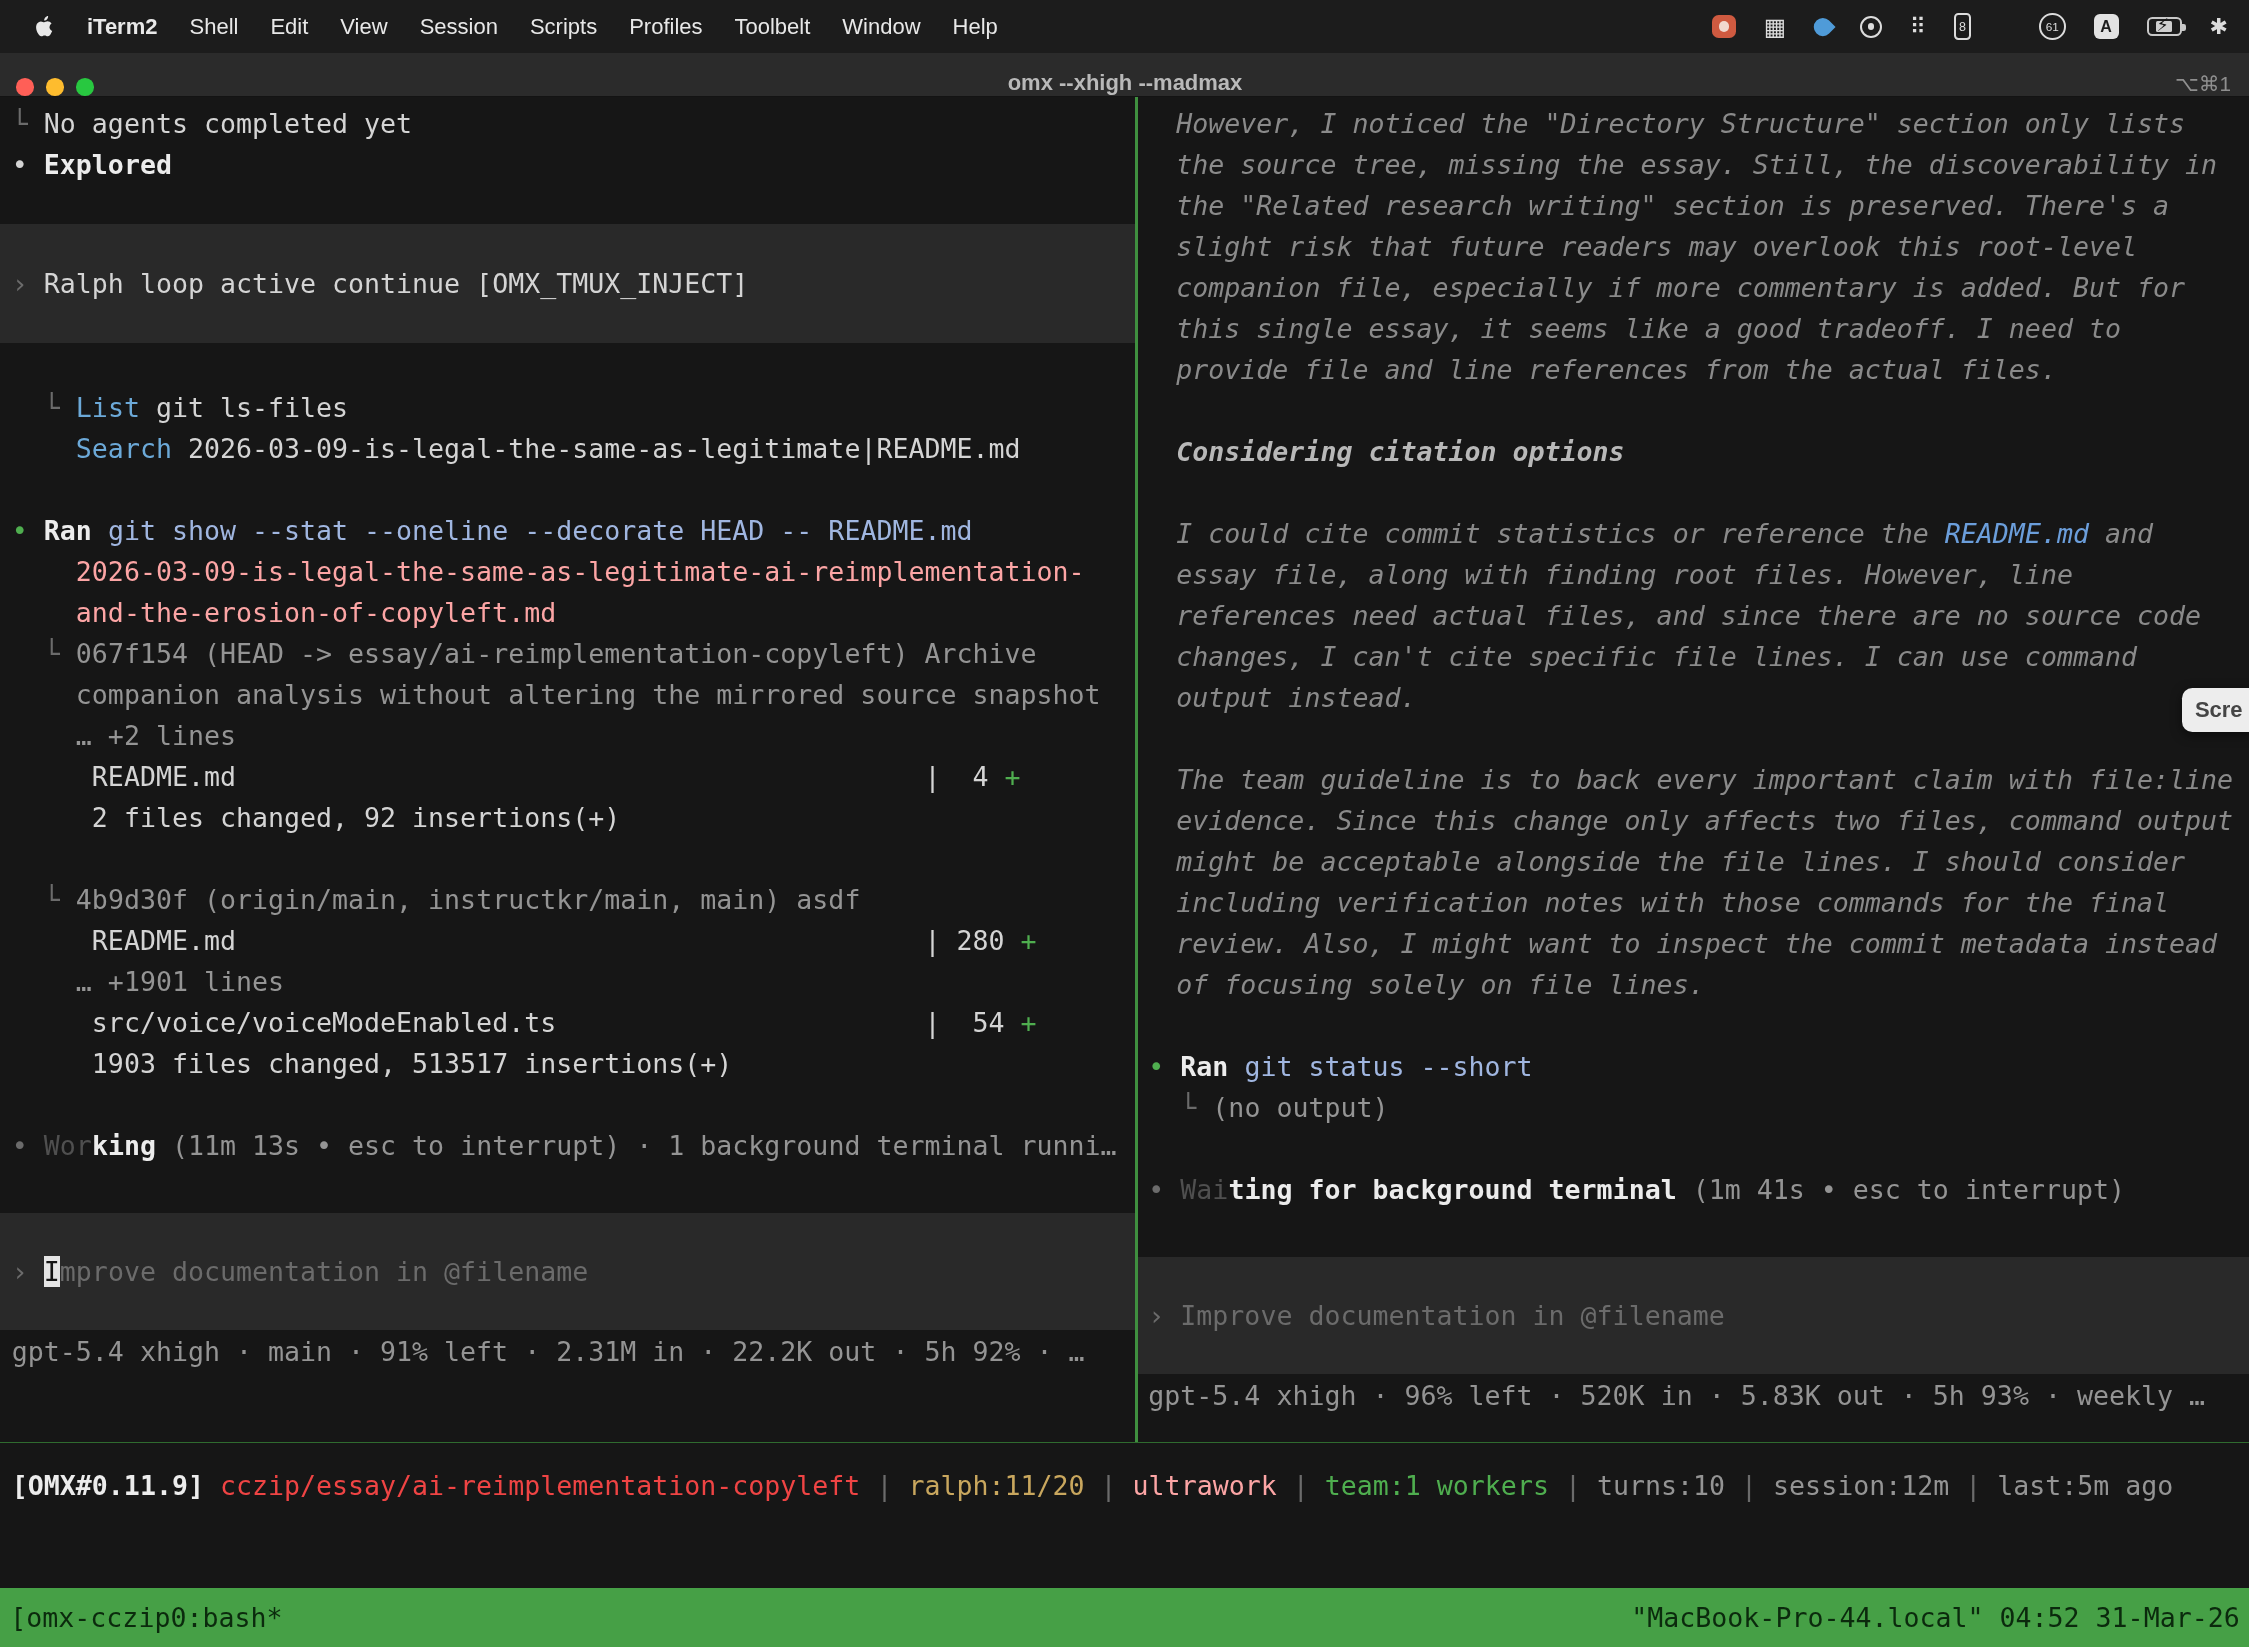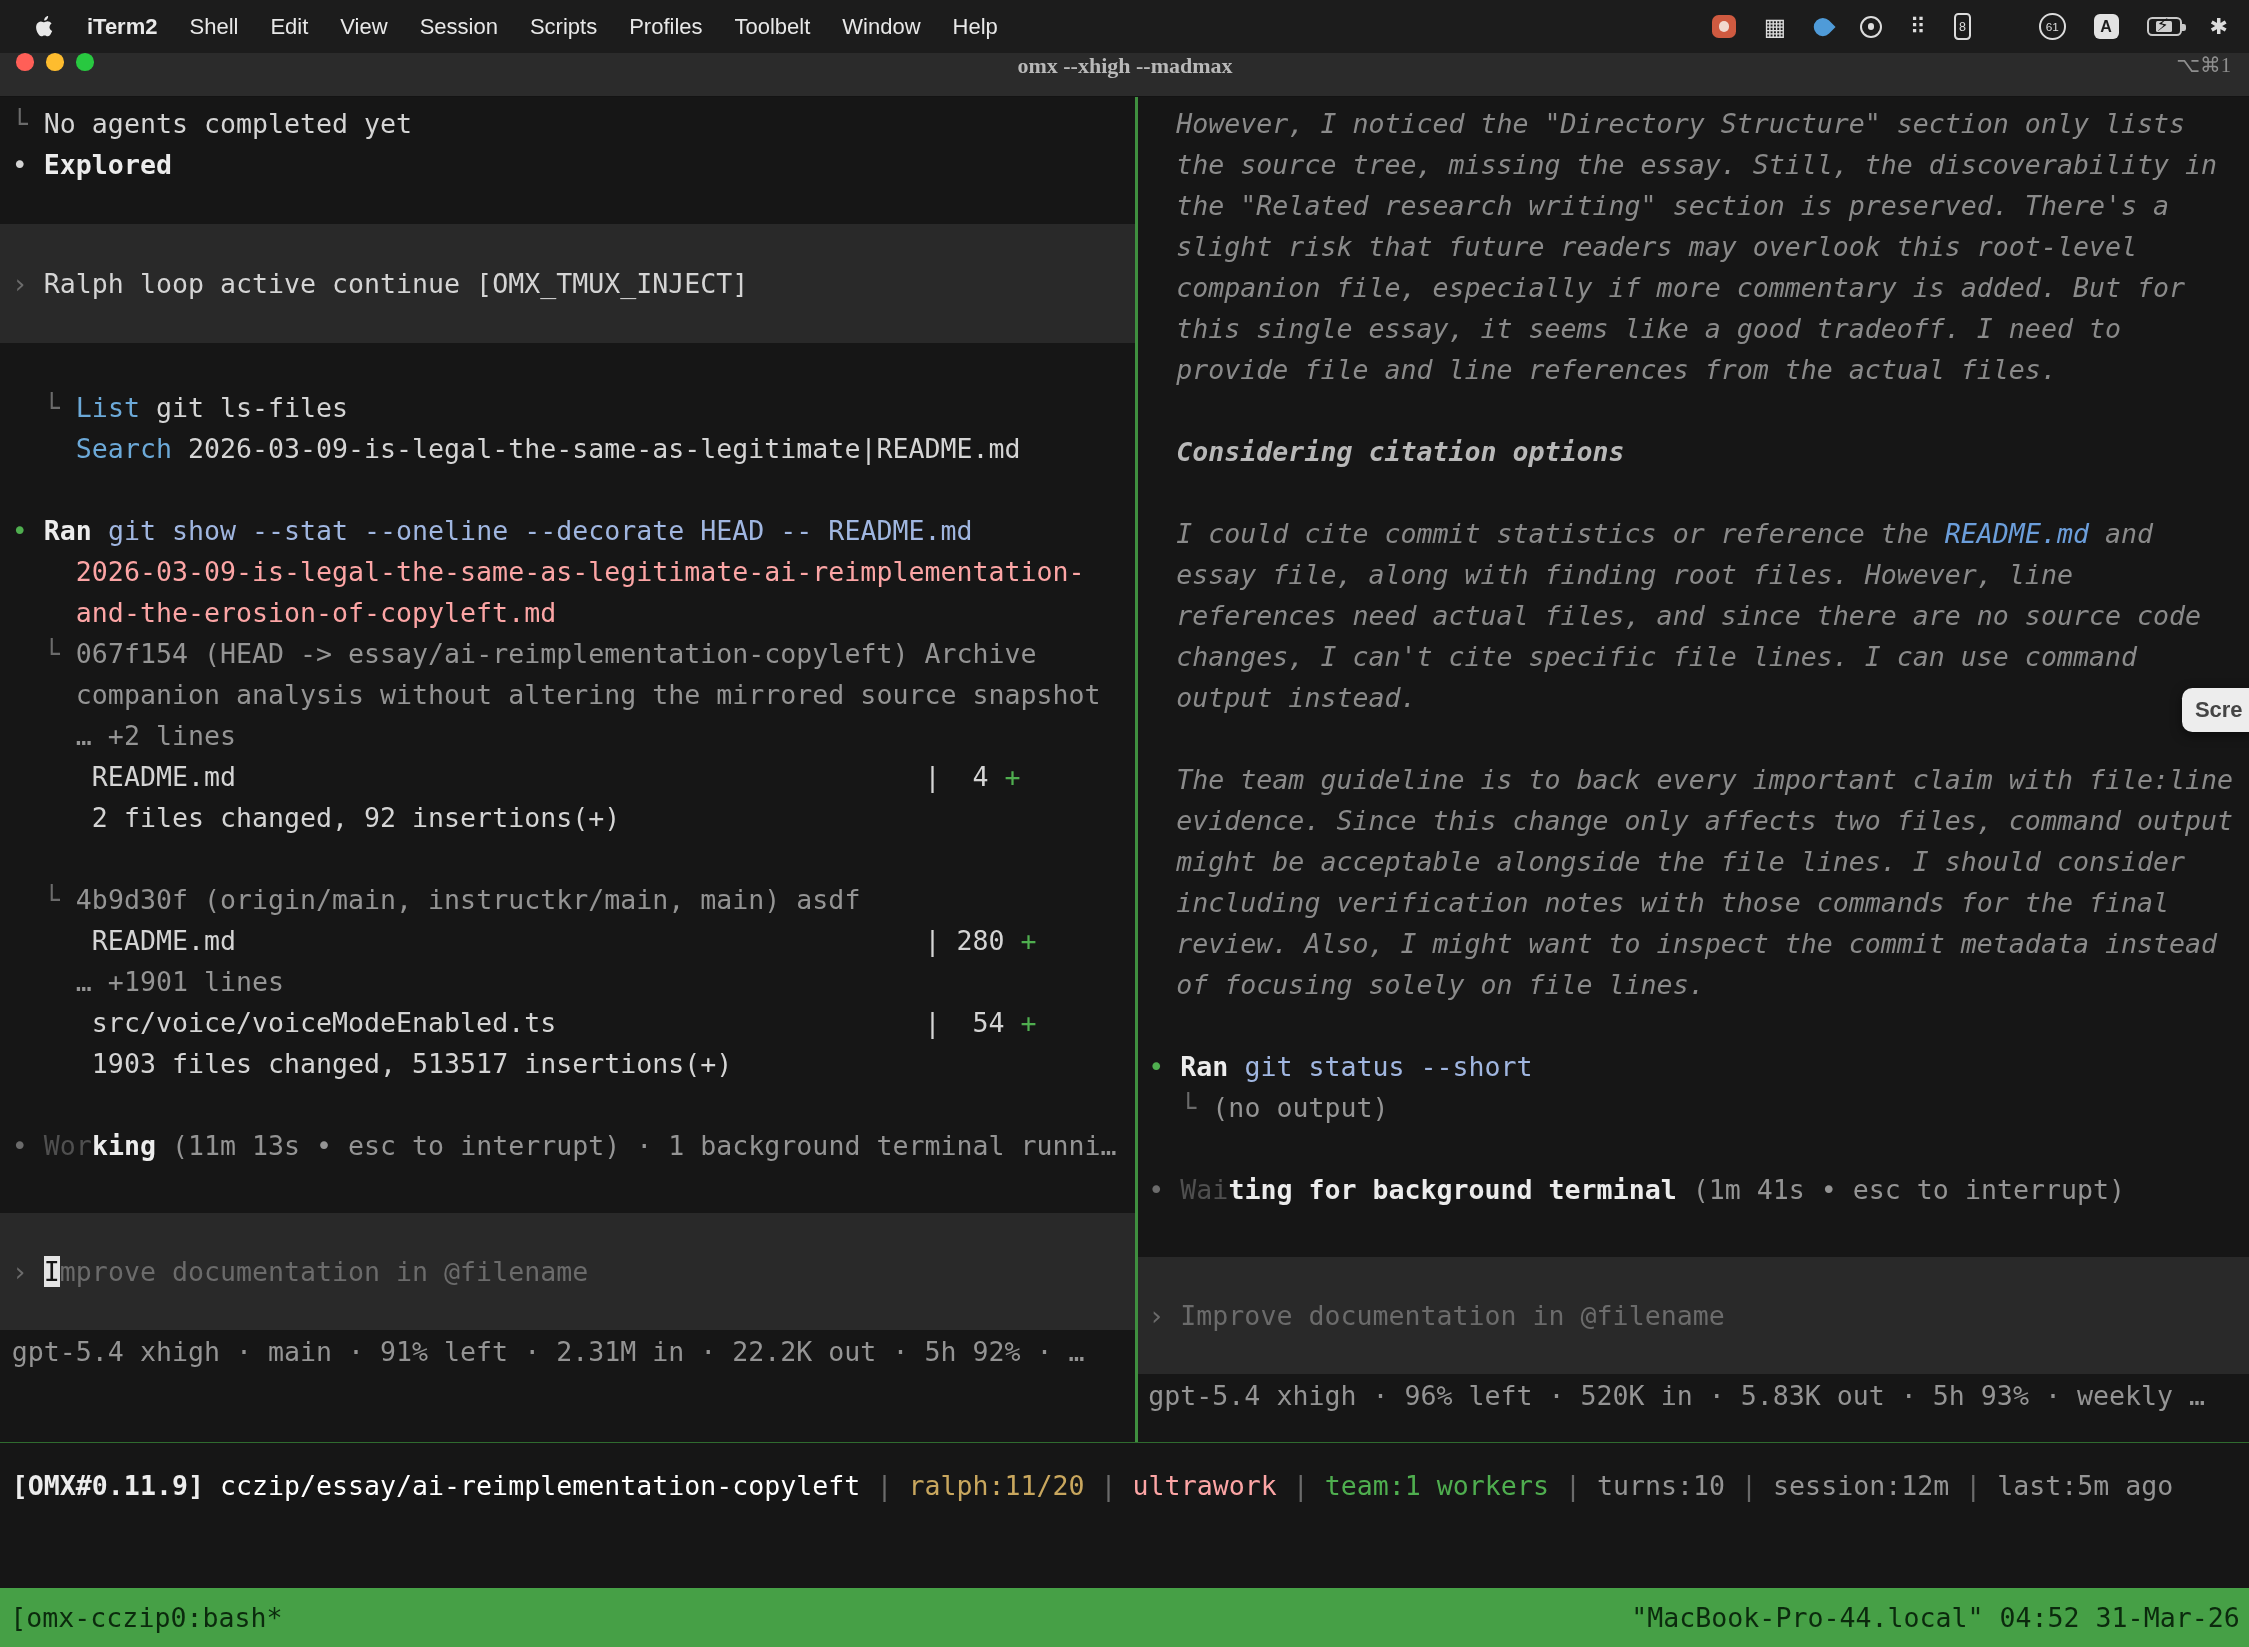--- a/index.html
+++ b/index.html
@@ -26,21 +26,21 @@
   .ic-gauge { width:26.6px; height:26.6px; border:2.2px solid #dcdcdc; border-radius:50%; font-size:11.8px;margin-left:40px; }
   .ic-akey { width:25px; height:25px; border-radius:5.9px; background:#e2e2e2; color:#1c1c1c; font-size:16px; font-weight:bold; }
   .ic-batt { width:35px; height:18.5px; border:2.2px solid #c9c9c9; border-radius:5.2px; position:relative; display:flex; align-items:center; padding:2.2px; }
   .ic-batt::after { content:""; position:absolute; right:-6.6px; top:4.4px; width:3.7px; height:7.4px; background:#c9c9c9; border-radius:0 2.2px 2.2px 0; }
   .ic-batt .fill { width:60%; height:100%; background:#cfcfcf; border-radius:1.5px; }
   .ic-batt .bolt { position:absolute; left:8px; top:-4.4px; font-size:17.7px; color:#111; font-family:"DejaVu Sans",sans-serif; }
   .ic-fan { font-size:22px; font-family:"DejaVu Sans",sans-serif; }
 
   
   .titlebar { height:44px; background:#2b2b2b; border-bottom:1.5px solid #131313; position:relative;
-              display:flex; align-items:flex-start; font-family:Liberation Serif, serif; }
+              display:flex; align-items:flex-end; font-family:Liberation Sans, sans-serif; }
   .traffic { display:flex; gap:12.5px; padding-left:16px; }
   .tl { width:17.7px; height:17.7px; border-radius:50%; }
   .tl.red { background:#ff5f57; } .tl.yellow { background:#febc2e; } .tl.green { background:#28c840; }
   .tb-title { position:absolute; left:50%; transform:translateX(-50%); color:#b9b9b9; font-size:22px; font-weight:bold; }
   .tb-shortcut { position:absolute; right:19px; color:#8f8f8f; font-size:20.7px; }
 
   
   .terminal { height:1345px; display:flex; position:relative; background:#161616; }
   .pane { padding:5.9px 0 0 11.8px; font:26.6px/41px "DejaVu Sans Mono",monospace; overflow:hidden; }
   .pane.left { width:1135px; flex:none; }
@@ -56,21 +56,21 @@
 
   .c-fg { color:#d4d4d4; }
   .c-bold { color:#ececec; font-weight:bold; }
   .c-dim { color:#6b6b6b; }
   .c-dimmer { color:#4f4f4f; }
   .c-gray { color:#949494; }
   .c-blue { color:#a0b6e0; }
   .c-cyan { color:#6ca9d8; }
   .c-mag { color:#fca5a5; }
   .c-green { color:#4fae4f; }
-  .c-red { color:#ffffff; }
+  .c-red { color:#ef4444; }
   .c-yellow { color:#c9a75e;margin-top:40px; }
   .c-think { color:#8a8a8a; font-style:italic; }
   .c-thinkbold { color:#b8b8b8; font-style:italic; font-weight:bold; }
   .c-link { color:#6b9edb; font-style:italic; }
   .c-cursor { background:#e4e4e4; color:#141414; }
 
   
   .float-btn { position:absolute; top:591px; right:0; background:#ededed; color:#454545;
                font:600 22px "Liberation Sans",sans-serif; padding:8.9px 7.4px 8.9px 13.3px;
                border-radius:10.3px 0 0 10.3px; box-shadow:0 3px 10.3px rgba(0,0,0,.5); }

